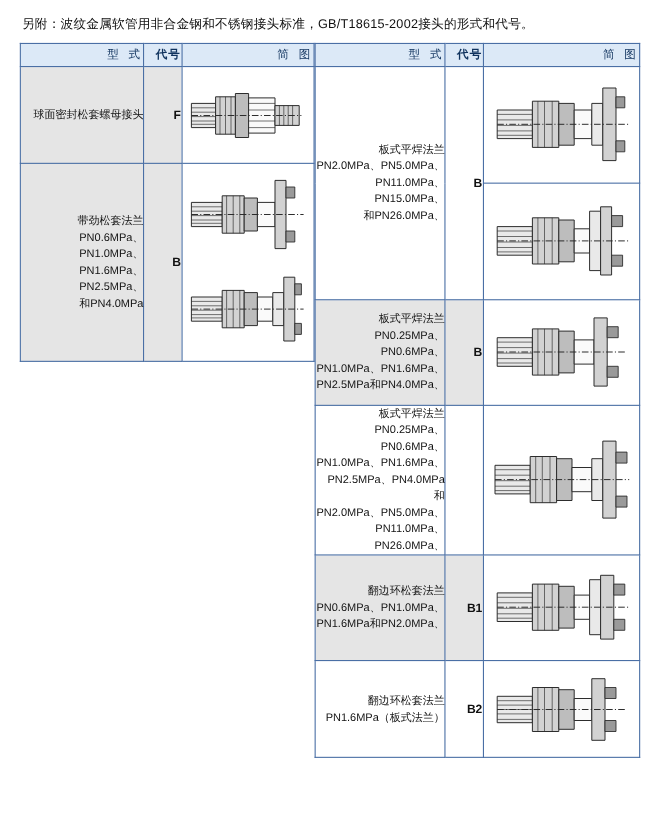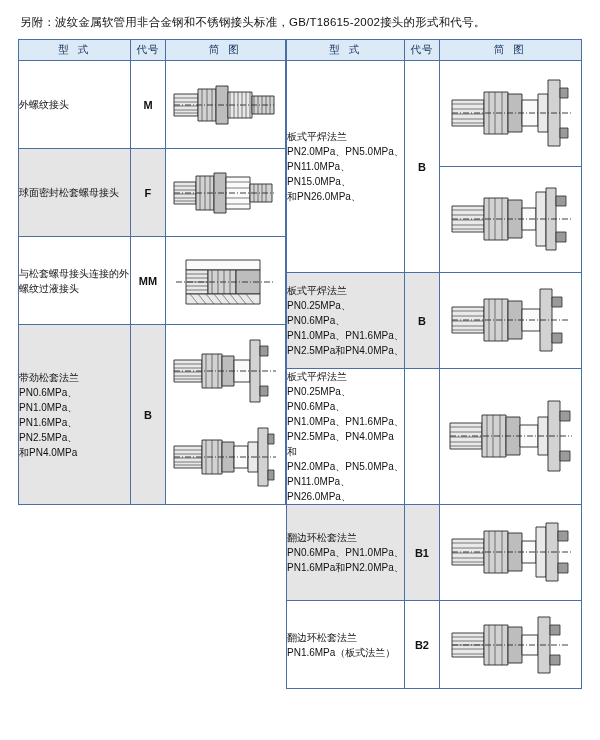--- a/index.html
+++ b/index.html
@@ -40,31 +40,32 @@
     border-collapse: collapse;
     table-layout: fixed;
     border: 1px solid #4a6fa5;
   }
   table.left  { width: 268px; }
   table.right { width: 296px; margin-left: 0px; }
   table.spec th, table.spec td {
     border: 1px solid #4a6fa5;
     vertical-align: middle;
     padding: 0;
+    text-align: right;
   }
   thead th {
     background: #dce9f7;
     height: 20px;
     font-size: 10.5px;
     font-weight: normal;
     color: #10335e;
     letter-spacing: 3px;
     text-align: center;
   }
-  thead th.code { letter-spacing: 1px; }
+  thead th.code { letter-spacing: 1px; font-weight: bold; }
   .c-type  { width: 112px; }
   .c-code  { width: 34px;  }
   .c-fig   { width: 120px; }
   .r-type  { width: 118px; }
   .r-code  { width: 34px;  }
   .r-fig   { width: 142px; }
 
   td.type {
     padding: 5px 7px;
     font-size: 10px;
@@ -115,75 +116,40 @@
       </colgroup>
       <thead>
         <tr>
           <th>型        式</th>
           <th class="code">代号</th>
           <th>简    图</th>
         </tr>
       </thead>
       <tbody>
 
-        <tr class="plain" style="height:88px">
-          <td class="type">外螺纹接头</td>
-          <td class="code">M</td>
-          <td class="fig">
-            <svg class="figbox" width="114" height="58" viewBox="0 0 114 58">
-              <path class="fl1" d="M6 18 L30 18 L30 40 L6 40 Z"></path>
-              <path class="lnt" d="M6 22 h24 M6 26 h24 M6 30 h24 M6 34 h24 M6 37 h24"></path>
-              <path class="fl2" d="M30 13 L48 13 L48 45 L30 45 Z"></path>
-              <path class="lnt" d="M34 13 v32 M39 13 v32 M44 13 v32"></path>
-              <path class="fl3" d="M48 10 L60 10 L60 48 L48 48 Z"></path>
-              <path class="fl1" d="M60 16 L84 16 L84 42 L60 42 Z"></path>
-              <path class="lnt" d="M62 16 v26 M66 16 v26 M70 16 v26 M74 16 v26 M78 16 v26 M82 16 v26"></path>
-              <path class="fl2" d="M84 20 L106 20 L106 38 L84 38 Z"></path>
-              <path class="lnt" d="M86 20 v18 M90 20 v18 M94 20 v18 M98 20 v18 M102 20 v18"></path>
-              <path class="ln" d="M6 29 h100" stroke-dasharray="6 2 1 2" stroke-width="0.5"></path>
-            </svg>
-          </td>
-        </tr>
 
         <tr class="tint" style="height:88px">
           <td class="type">球面密封松套螺母接头</td>
           <td class="code">F</td>
           <td class="fig">
             <svg class="figbox" width="114" height="58" viewBox="0 0 114 58">
               <path class="fl1" d="M6 18 L28 18 L28 40 L6 40 Z"></path>
               <path class="lnt" d="M6 22 h22 M6 26 h22 M6 30 h22 M6 34 h22 M6 37 h22"></path>
               <path class="fl2" d="M28 12 L46 12 L46 46 L28 46 Z"></path>
               <path class="lnt" d="M32 12 v34 M37 12 v34 M42 12 v34"></path>
               <path class="fl3" d="M46 9 L58 9 L58 49 L46 49 Z"></path>
               <path class="fl4" d="M58 13 L82 13 L82 45 L58 45 Z"></path>
               <path class="lnt" d="M58 18 h24 M58 24 h24 M58 34 h24 M58 40 h24"></path>
               <path class="fl2" d="M82 20 L104 20 L104 38 L82 38 Z"></path>
               <path class="lnt" d="M86 20 v18 M90 20 v18 M94 20 v18 M98 20 v18"></path>
               <path class="ln" d="M6 29 h100" stroke-dasharray="6 2 1 2" stroke-width="0.5"></path>
             </svg>
           </td>
         </tr>
 
-        <tr class="plain" style="height:88px">
-          <td class="type">与松套螺母接头连接的外螺纹过液接头</td>
-          <td class="code">MM</td>
-          <td class="fig">
-            <svg class="figbox" width="114" height="62" viewBox="0 0 114 62">
-              <path class="fl4" d="M18 10 L92 10 L92 20 L18 20 Z"></path>
-              <path class="fl1" d="M18 20 L40 20 L40 44 L18 44 Z"></path>
-              <path class="lnt" d="M18 24 h22 M18 28 h22 M18 32 h22 M18 36 h22 M18 40 h22"></path>
-              <path class="fl2" d="M40 20 L68 20 L68 44 L40 44 Z"></path>
-              <path class="lnt" d="M44 20 v24 M50 20 v24 M56 20 v24 M62 20 v24"></path>
-              <path class="fl3" d="M68 20 L92 20 L92 44 L68 44 Z"></path>
-              <path class="fl1" d="M18 44 L92 44 L92 54 L18 54 Z"></path>
-              <path class="hatch" d="M22 44 l8 10 M30 44 l8 10 M38 44 l8 10 M46 44 l8 10 M54 44 l8 10 M62 44 l8 10 M70 44 l8 10 M78 44 l8 10"></path>
-              <path class="ln" d="M8 32 h98" stroke-dasharray="6 2 1 2" stroke-width="0.5"></path>
-            </svg>
-          </td>
-        </tr>
 
 
 
         <tr class="tint" style="height:180px">
           <td class="type" style="white-space:pre-line">带劲松套法兰
 PN0.6MPa、PN1.0MPa、
 PN1.6MPa、PN2.5MPa、
 和PN4.0MPa</td>
           <td class="code">B</td>
           <td class="fig" style="padding:4px 0">

